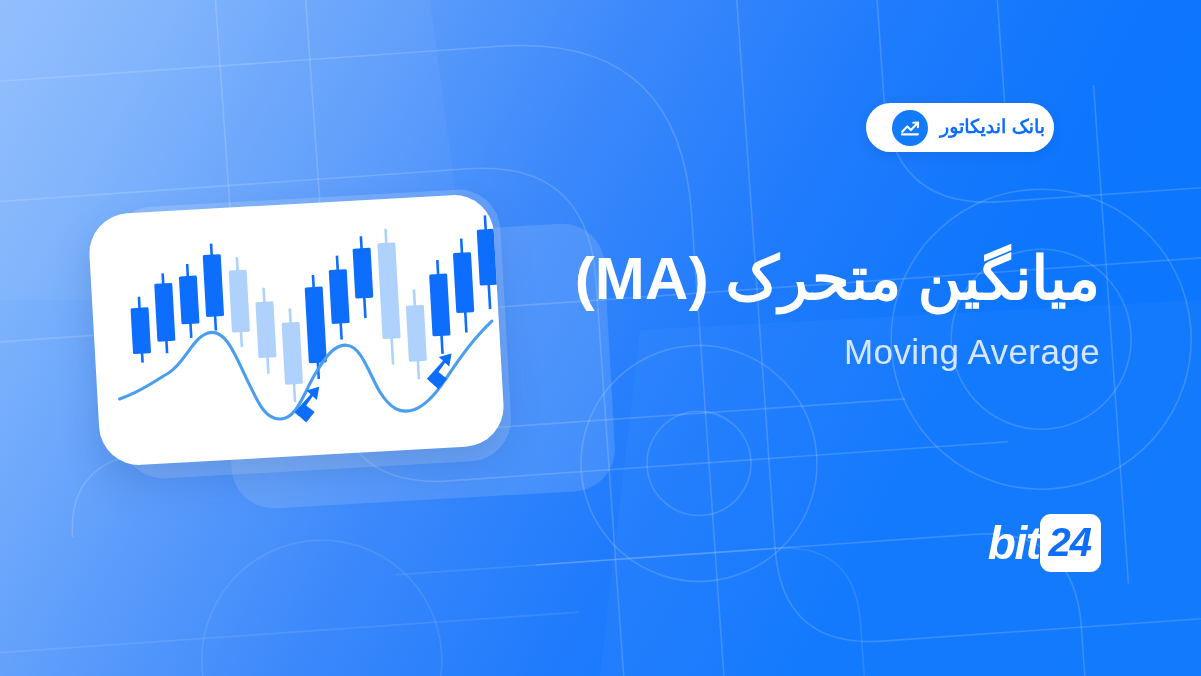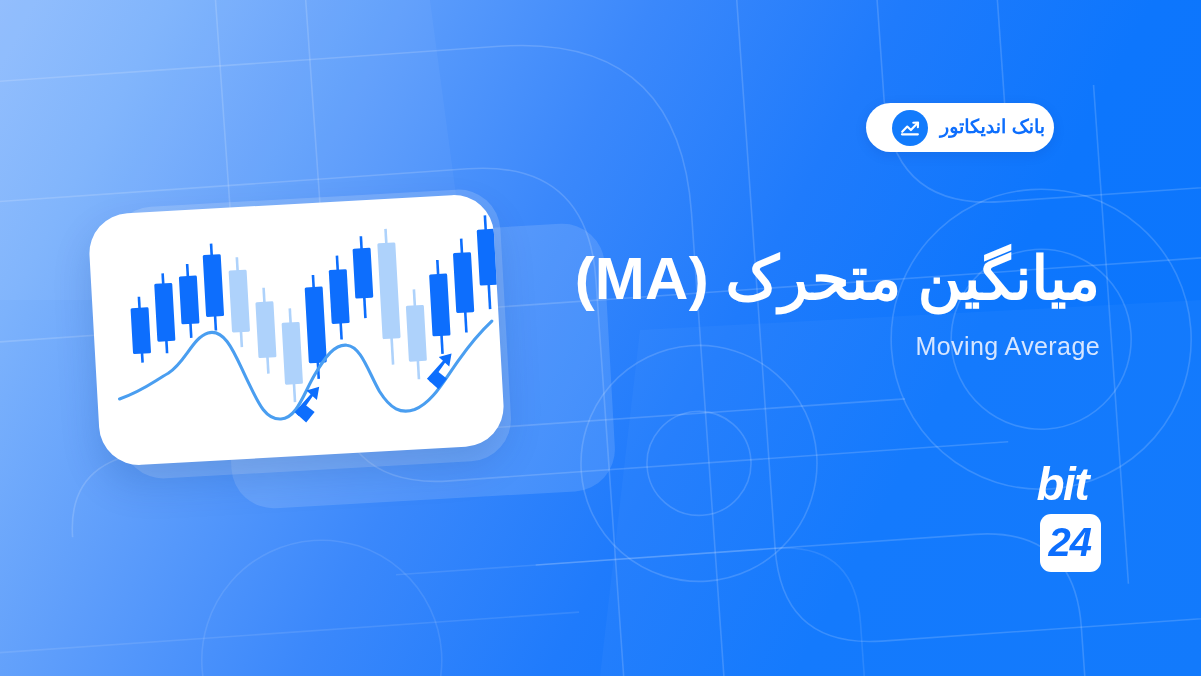--- a/index.html
+++ b/index.html
@@ -73,56 +73,54 @@
     font-size:60px;
     font-weight:700;
     color:#ffffff;
     line-height:1.22;
     letter-spacing:.3px;
     white-space:nowrap;
     direction:rtl;
   }
   .subtitle{
     margin-top:16px;
-    font-size:25px;
+    font-size:35px;
     font-weight:400;
     color:#d6e6ff;
     direction:ltr;
     text-align:right;
     letter-spacing:.4px;
     line-height:1.2;
   }
 
   
   .logo{
     position:absolute;
     right:100px; bottom:104px;
-    display:flex; flex-direction:column; align-items:center;
-    gap:7px;
+    display:flex; flex-direction:row; align-items:center;
     direction:ltr;
   }
   .logo-word{
     font-size:46px;
     font-weight:700;
     font-style:italic;
     color:#ffffff;
     line-height:1;
     letter-spacing:-1.5px;
   }
   .logo-chip{
     background:#ffffff;
     color:#0d6efd;
     border-radius:11px;
     font-size:40px;
     font-weight:700;
     font-style:italic;
     line-height:1;
     padding:8px 10px 10px 9px;
     letter-spacing:-1px;
-    margin-left:16px;
   }
 
   
   .card-wrap{
     position:absolute;
     left:86px; top:186px;
     width:440px; height:300px;
   }
   .card-ghost{
     position:absolute;

